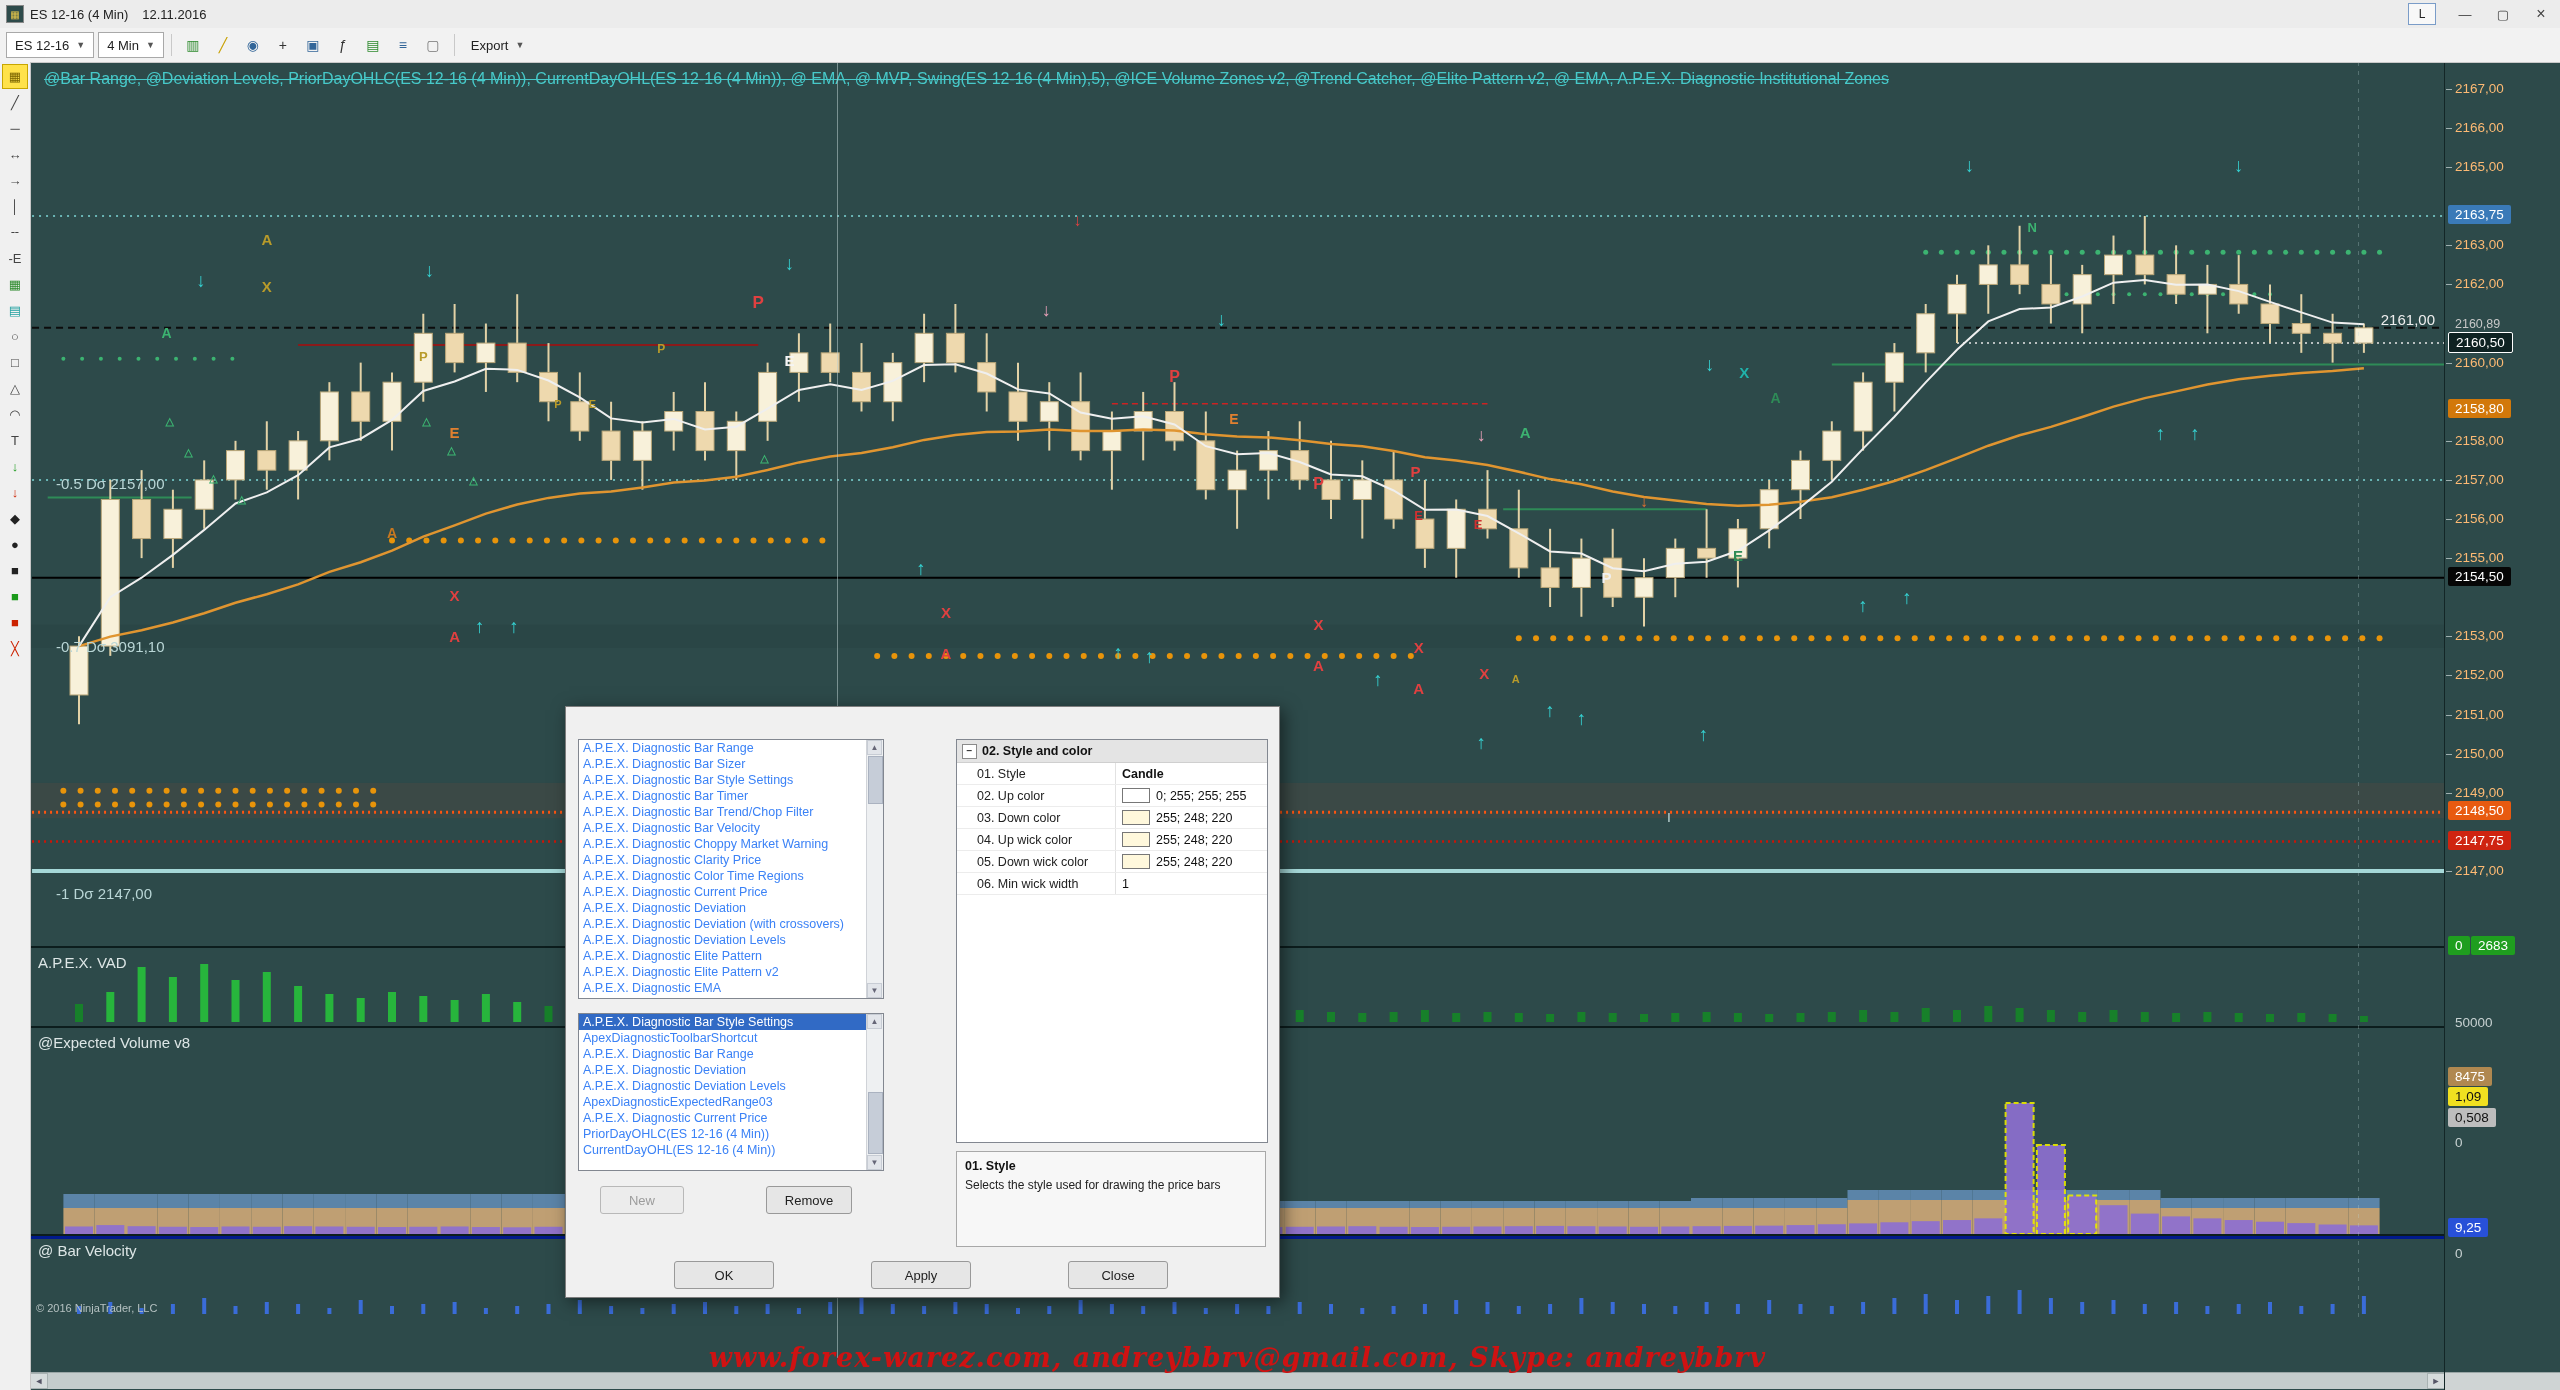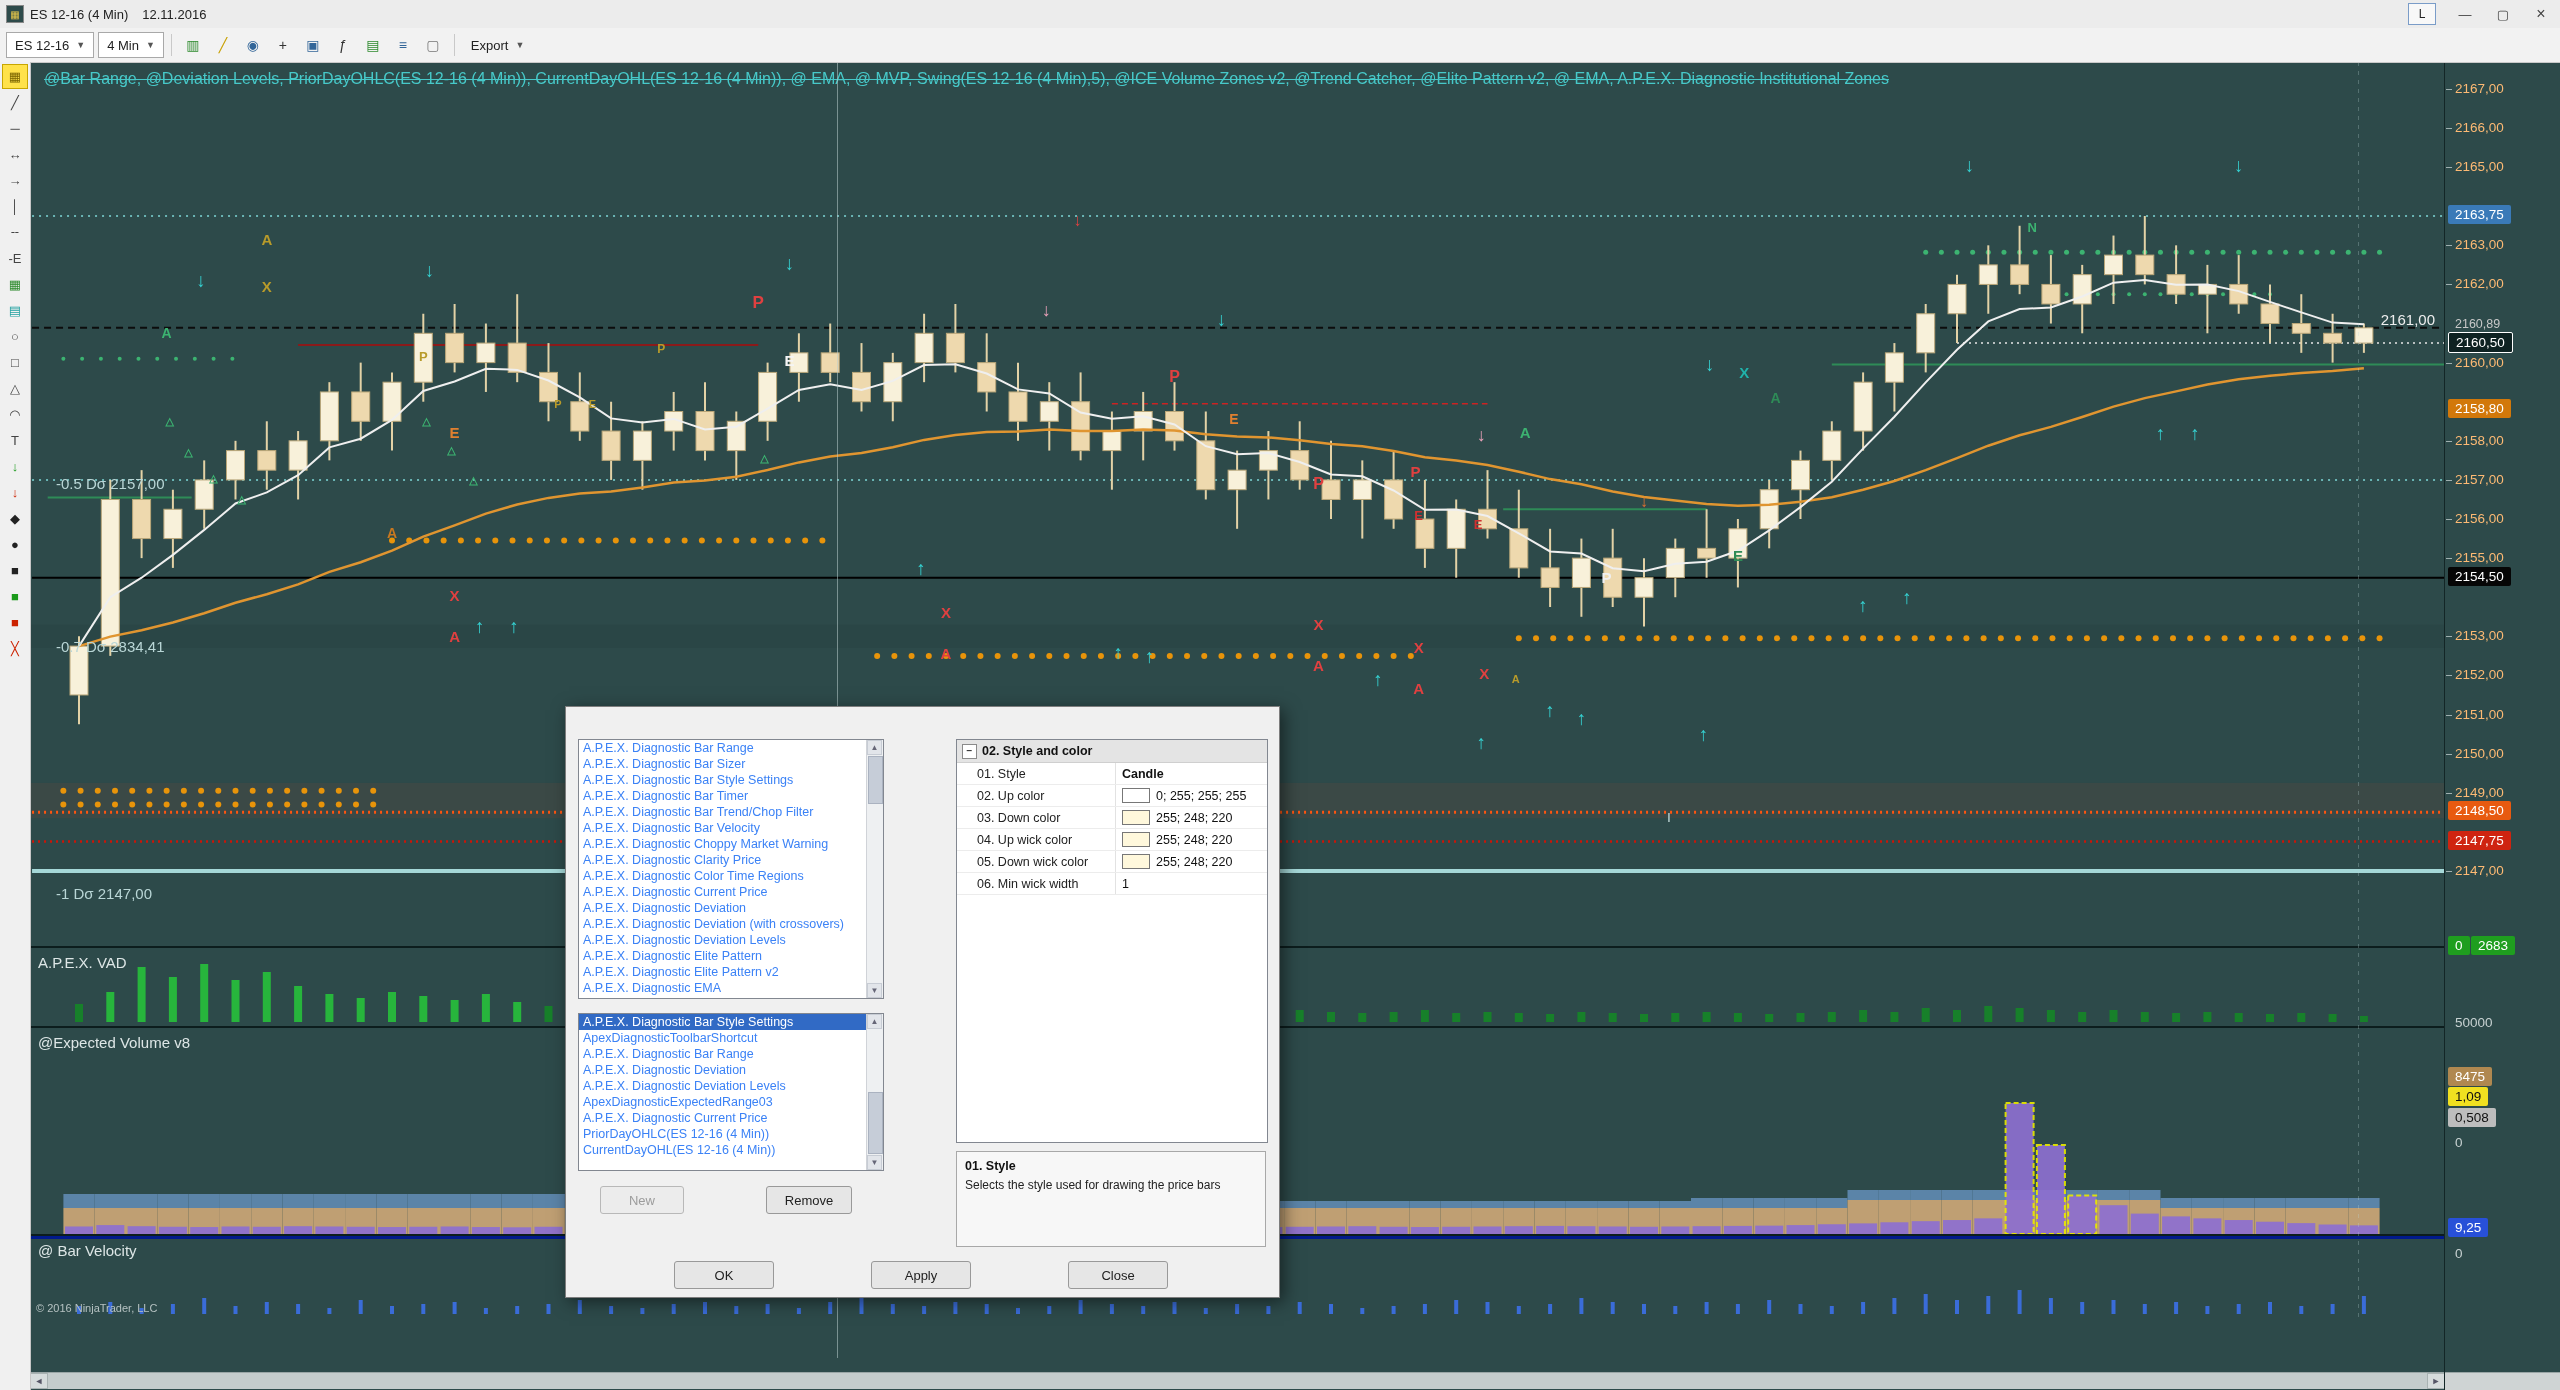--- a/index.html
+++ b/index.html
@@ -608,21 +608,21 @@
         <text x="1047.47" y="163.85999999999643" fill="#e04040" font-size="17" font-weight="bold" text-anchor="middle">↓</text>
         <text x="139.76999999999998" y="363.125" fill="#3cb371" font-size="11" font-weight="bold" text-anchor="middle">△</text>
         <text x="158.55" y="394.40500000000713" fill="#3cb371" font-size="11" font-weight="bold" text-anchor="middle">△</text>
         <text x="183.59" y="419.81999999999294" fill="#3cb371" font-size="11" font-weight="bold" text-anchor="middle">△</text>
         <text x="396.43" y="363.125" fill="#3cb371" font-size="11" font-weight="bold" text-anchor="middle">△</text>
         <text x="421.47" y="392.45000000000005" fill="#3cb371" font-size="11" font-weight="bold" text-anchor="middle">△</text>
         <text x="734.47" y="400.26999999999293" fill="#3cb371" font-size="11" font-weight="bold" text-anchor="middle">△</text>
         <text x="211.76000000000002" y="441.32500000000005" fill="#3cb371" font-size="11" font-weight="bold" text-anchor="middle">△</text>
         <text x="443.38" y="421.77500000000003" fill="#3cb371" font-size="11" font-weight="bold" text-anchor="middle">△</text>
       </svg>
-  <div class="dev-label" style="left: 26px; top: 412.835px;">-0.5 Dσ 2157,00</div><div class="dev-label" style="left: 26px; top: 575.882px;">-0.7 Dσ 2834,41</div><div class="dev-label" style="left: 26px; top: 823.385px;">-1 Dσ 2147,00</div><div class="high-label" style="top: 248.615px;">2161,00</div></div>
+  <div class="dev-label" style="left: 26px; top: 412.835px;">-0.5 Dσ 2157,00</div><div class="dev-label" style="left: 26px; top: 575.882px;">-0.7 Dσ 3091,10</div><div class="dev-label" style="left: 26px; top: 823.385px;">-1 Dσ 2147,00</div><div class="high-label" style="top: 248.615px;">2161,00</div></div>
   <div class="panel" id="vad-panel">
     <div class="panel-label">A.P.E.X. VAD</div>
     <svg id="vad-svg" width="2415" height="78">
         <rect x="45" y="56" width="8" height="18" fill="#17802a"></rect>
         <rect x="76.3" y="44" width="8" height="30" fill="#27b53c"></rect>
         <rect x="107.6" y="19" width="8" height="55" fill="#27b53c"></rect>
         <rect x="138.9" y="29" width="8" height="45" fill="#27b53c"></rect>
         <rect x="170.2" y="16" width="8" height="58" fill="#27b53c"></rect>
         <rect x="201.5" y="32" width="8" height="42" fill="#27b53c"></rect>
         <rect x="232.8" y="24" width="8" height="50" fill="#27b53c"></rect>
@@ -998,20 +998,21 @@
         <rect x="2206.7000000000003" y="68" width="4" height="10" fill="#3a6cd8"></rect>
         <rect x="2238" y="66" width="4" height="12" fill="#3a6cd8"></rect>
         <rect x="2269.3" y="70" width="4" height="8" fill="#3a6cd8"></rect>
         <rect x="2300.6" y="68" width="4" height="10" fill="#3a6cd8"></rect>
         <rect x="2331.9" y="60" width="4" height="18" fill="#3a6cd8"></rect>
       </svg>
   </div>
   <div id="session-line" style="left: 2328px;"></div>
   <div id="crosshair-v" style="left: 807px;"></div>
   <div id="copyright">© 2016 NinjaTrader, LLC</div>
+  <div id="watermark">www.forex-warez.com, andreybbrv@gmail.com, Skype: andreybbrv</div>
   <div id="hscroll">
     <span class="arrow">◄</span>
     <span class="arrow right">►</span>
   </div>
 </div>
 
 <div id="price-axis">
     <div class="tick" style="top: 18.925px;">2167,00</div>
     <div class="tick" style="top: 58.025px;">2166,00</div>
     <div class="tick" style="top: 97.125px;">2165,00</div>

